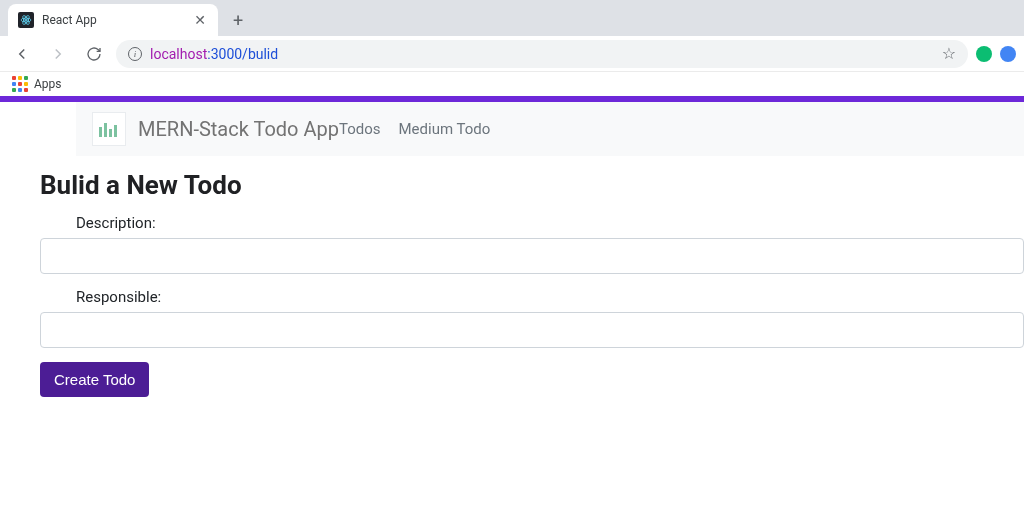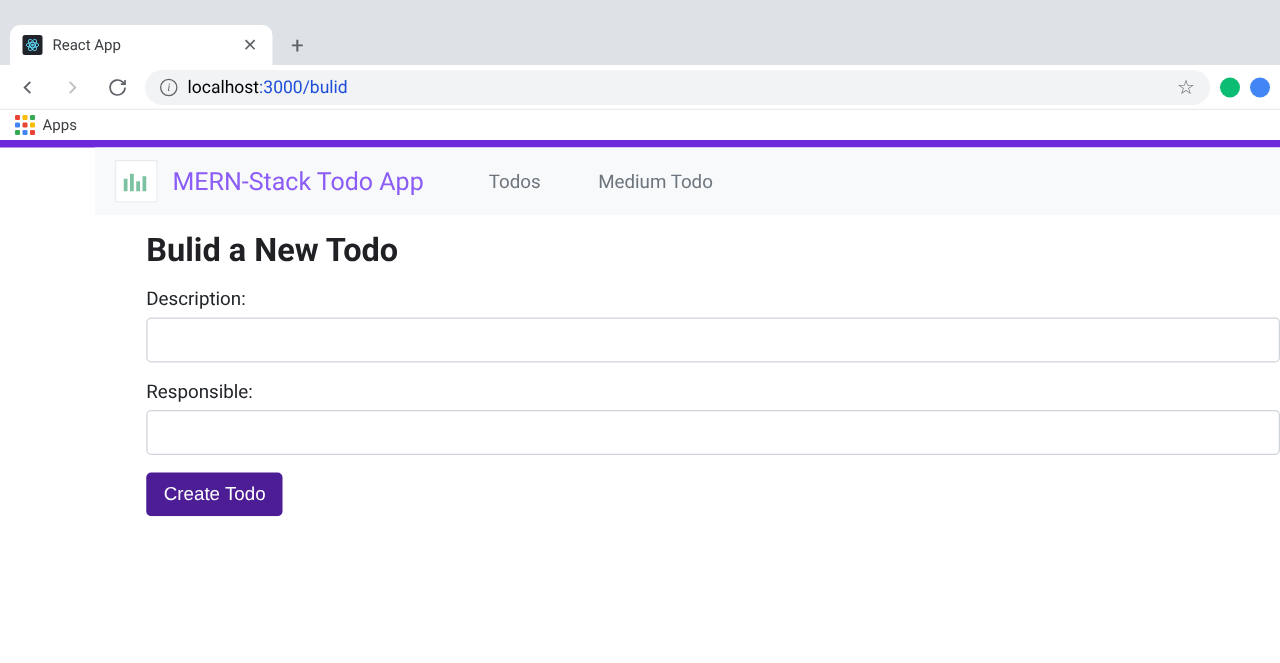--- a/index.html
+++ b/index.html
@@ -1,56 +1,56 @@
 <!DOCTYPE html>
 <html><head>
   <meta charset="utf-8">
   <style>
     * { box-sizing: border-box; margin: 0; padding: 0; }
     body { font-family: -apple-system, BlinkMacSystemFont, "Segoe UI", Roboto, Arial, sans-serif; font-size: 14px; color: #202124; background: #fff; }
 
     
-    .chrome-top { background: #dee1e6; height: 52px; display: flex; align-items: flex-end; padding-left: 8px; }
+    .chrome-top { background: #dee1e6; height: 36px; display: flex; align-items: flex-end; padding-left: 8px; }
     .tab { background: #fff; border-radius: 8px 8px 0 0; height: 32px; width: 210px; display: flex; align-items: center; padding: 0 10px; gap: 8px; position: relative; }
     .tab-favicon { width: 16px; height: 16px; background: #20232a; border-radius: 2px; display: flex; align-items: center; justify-content: center; }
     .tab-favicon svg { width: 12px; height: 12px; }
     .tab-title { flex: 1; font-size: 12px; color: #3c4043; }
     .tab-close { width: 16px; height: 16px; display:flex; align-items:center; justify-content:center; color:#5f6368; font-size: 14px; cursor:pointer; }
     .new-tab { width: 28px; height: 28px; display:flex; align-items:center; justify-content:center; color:#5f6368; font-size: 18px; margin-left: 6px; margin-bottom: 2px; cursor:pointer; }
 
     
     .chrome-toolbar { background: #fff; height: 36px; display:flex; align-items:center; padding: 0 8px; gap: 8px; border-bottom: 1px solid #ebebeb; }
     .nav-btn { width: 28px; height: 28px; display:flex; align-items:center; justify-content:center; color:#5f6368; cursor:pointer; border-radius: 50%; }
     .nav-btn.disabled { color:#bdc1c6; }
     .omnibox { flex:1; background:#f1f3f4; border-radius: 16px; height: 28px; display:flex; align-items:center; padding: 0 12px; gap: 8px; }
     .omnibox-info { width:14px; height:14px; border:1px solid #5f6368; border-radius:50%; display:flex; align-items:center; justify-content:center; font-size:9px; color:#5f6368; font-family: serif; font-style: italic; }
     .url { font-size: 14px; color:#202124; }
-    .url .host { color:#000000; }
+    .url .host { color:#a21caf; }
     .url .path { color:#1d4ed8; }
     .omnibox-right { margin-left:auto; display:flex; gap:10px; align-items:center; }
     .star-icon { color:#5f6368; font-size:16px; }
     .ext-dot { width:16px; height:16px; border-radius:50%; }
 
     
     .bookmarks { background:#fff; height: 30px; display:flex; align-items:center; padding: 0 12px; gap:6px; border-bottom: 6px solid #6d28d9; }
     .apps-icon { width:16px; height:16px; display:grid; grid-template-columns:repeat(3,4px); grid-template-rows:repeat(3,4px); gap:2px; }
     .apps-icon span { width:4px; height:4px; border-radius:1px; }
     .apps-label { font-size:12px; color:#3c4043; }
 
     
     .page { padding: 0; }
     .navbar { background:#f8f9fa; display:flex; align-items:center; padding: 10px 16px; margin: 0 0 0 76px; }
     .brand-logo { width:34px; height:34px; background:#fff; border:1px solid #e9ecef; display:flex; align-items:center; justify-content:center; margin-right:12px; }
-    .brand-text { font-size:20px; color:#8b5cf6; margin-right: 24px; }
-    .nav-link { font-size:15px; color:#6c757d; margin-right: 18px; text-decoration:none; cursor:pointer;margin-left:28px; }
+    .brand-text { font-size:20px; color:#737373; }
+    .nav-link { font-size:15px; color:#6c757d; margin-right: 18px; text-decoration:none; cursor:pointer; }
 
-    .container { padding: 14px 0 0 117px; }
+    .container { padding: 14px 0 0 40px; }
     h3.title { font-size:26px; font-weight:700; margin-bottom: 14px; }
     .form-group { margin-bottom: 14px; }
-    .form-label { font-size:15px; color:#212529; display:block; margin-bottom:6px; }
+    .form-label { font-size:15px; color:#212529; display:block; margin-bottom:6px;margin-left:36px; }
     .form-control { width: 100%; height:36px; border:1px solid #ced4da; border-radius:4px; padding: 6px 12px; font-size:15px; background:#fff; }
     .radios { display:flex; gap:16px; margin: 10px 0 18px 0; }
     .radio-item { display:flex; align-items:center; gap:4px; font-size:15px; }
     .radio-item input { width:13px; height:13px; }
     .btn-primary { background:#4c1d95; color:#fff; border:none; border-radius:4px; padding: 9px 14px; font-size:15px; cursor:pointer; }
   </style>
 </head>
 <body>
 
 <div class="chrome-top">

